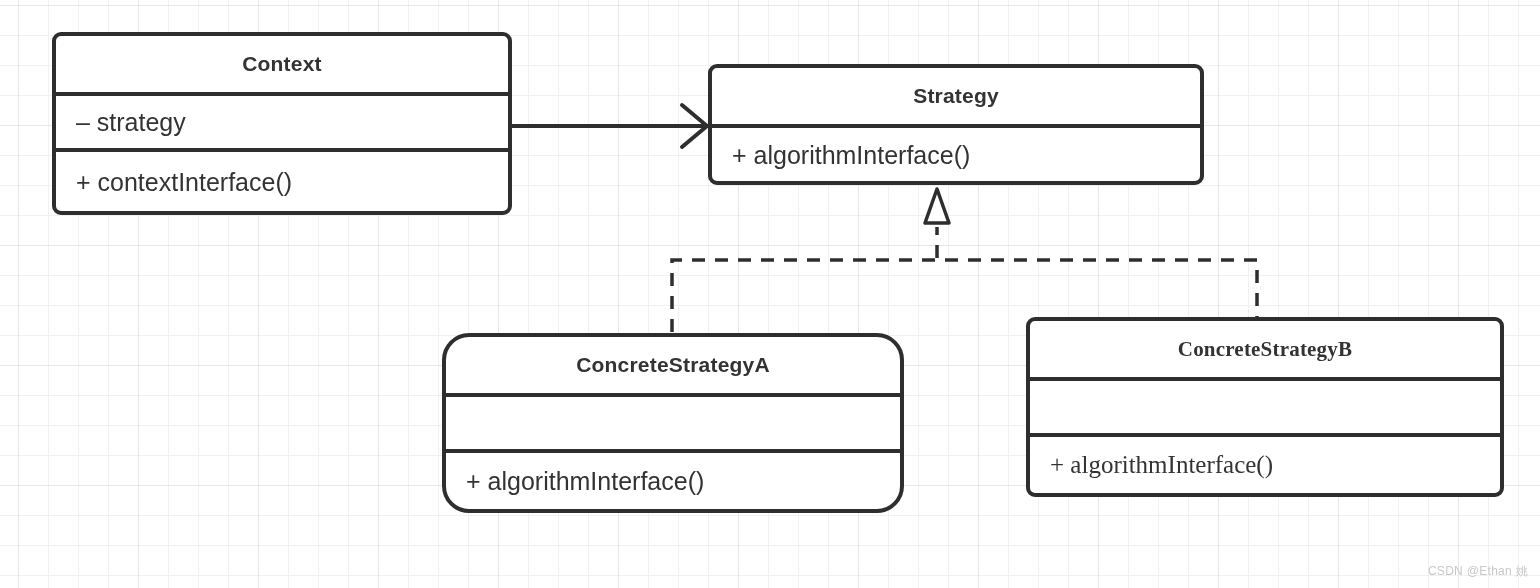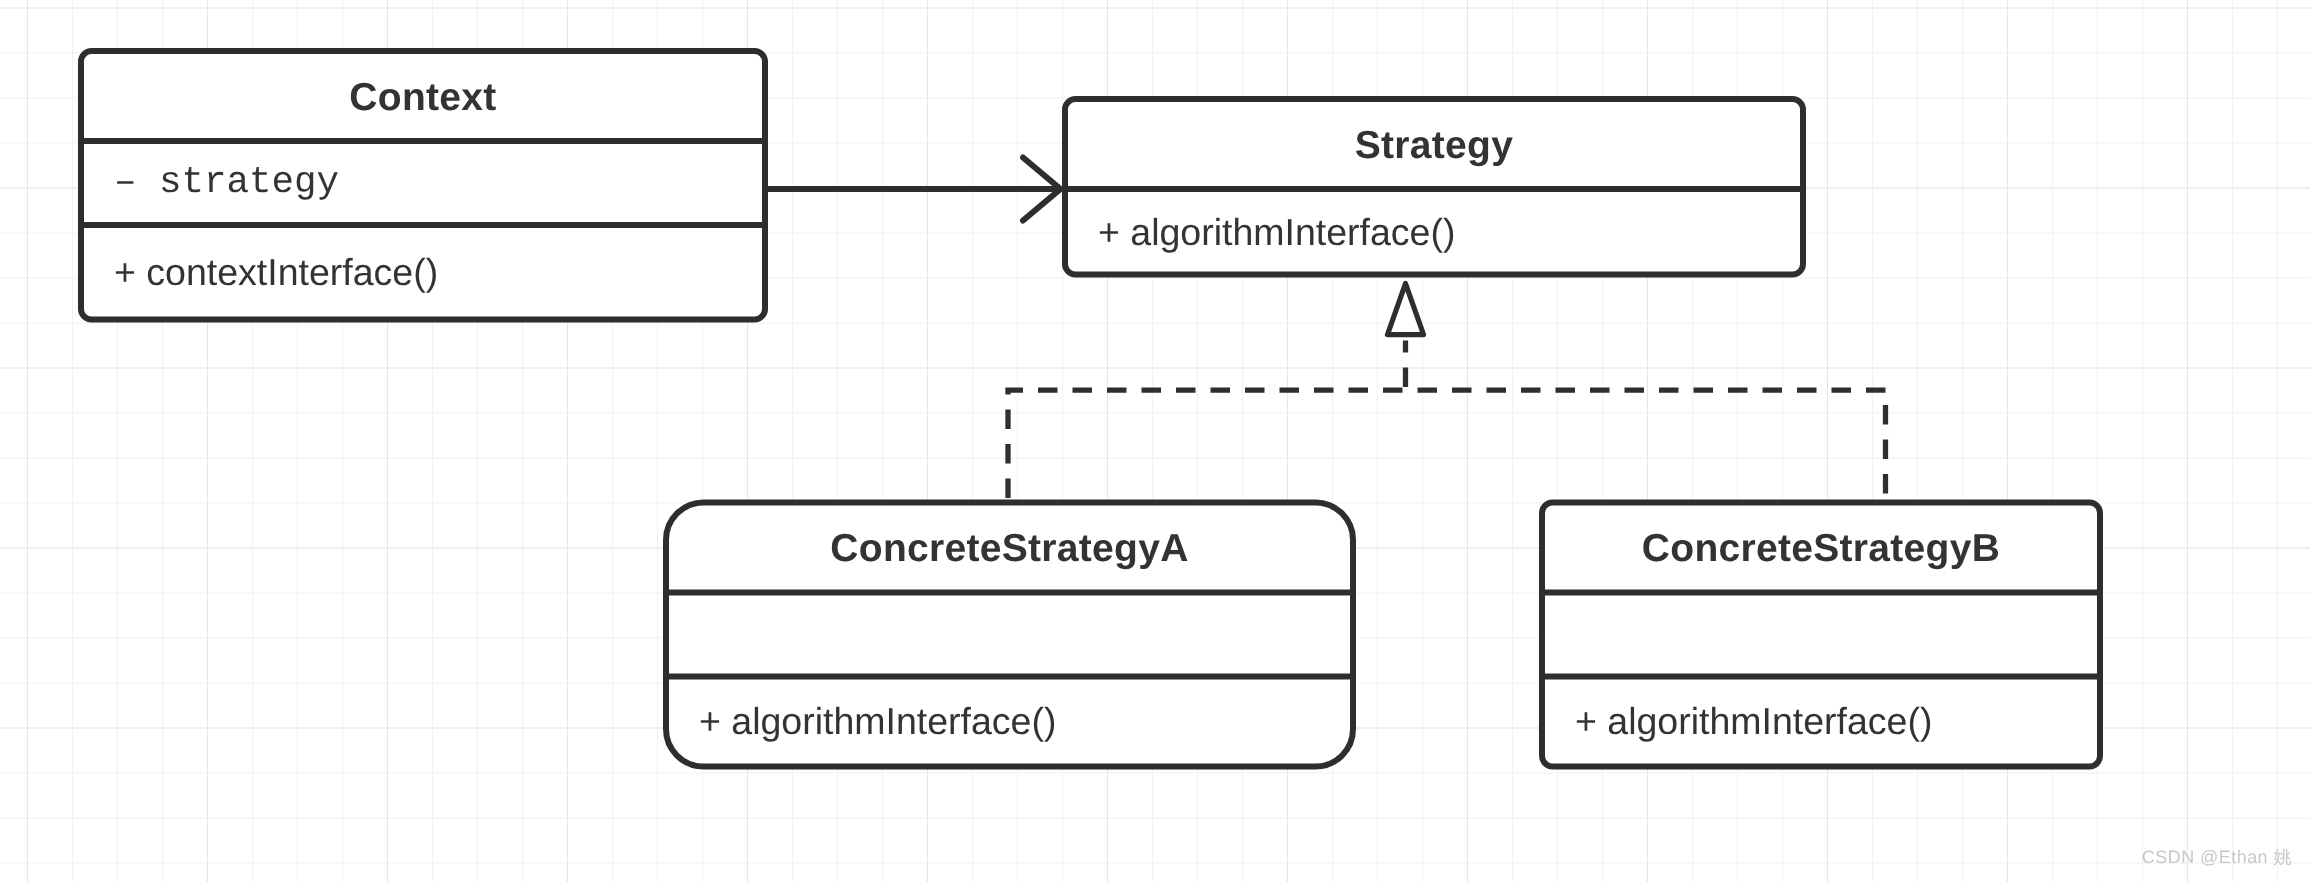--- a/index.html
+++ b/index.html
@@ -39,21 +39,21 @@
     color: #333333;
   }
 
   .uml-title {
     flex: 0 0 56px;
     border-bottom: 4px solid #2e2e2e;
     display: flex;
     align-items: center;
     justify-content: center;
     font-weight: bold;
-    font-size: 26px;
+    font-size: 21px;
     letter-spacing: 0.2px;
   }
 
   .uml-section {
     box-sizing: border-box;
     padding-left: 20px;
     display: flex;
     flex-direction: column;
     justify-content: center;
     font-size: 25px;
@@ -70,23 +70,23 @@
     z-index: 3;
     font-size: 12px;
     color: #c8c8c8;
     letter-spacing: 0.3px;
   }
 
   
   #box-context    { left: 52px;   top: 32px;  width: 460px; height: 183px; }
   #box-strategy   { left: 708px;  top: 64px;  width: 496px; height: 121px; }
   #box-concrete-a { left: 442px;  top: 333px; width: 462px; height: 180px; border-radius: 27px; }
-  #box-concrete-b { left: 1026px; top: 333px; width: 376px; height: 180px; }
+  #box-concrete-b { left: 1026px; top: 317px; width: 478px; height: 180px; font-family: Liberation Serif, serif; }
 
-  #box-context .attrs   { flex: 0 0 56px; font-family: Liberation Mono, monospace; }
+  #box-context .attrs   { flex: 0 0 56px; }
   #box-context .methods { flex: 1 1 auto; }
   #box-strategy .methods { flex: 1 1 auto; }
   .concrete .attrs   { flex: 0 0 56px; }
   .concrete .methods { flex: 1 1 auto; }
 </style>
 </head>
 <body>
 
 <div class="canvas">
 

